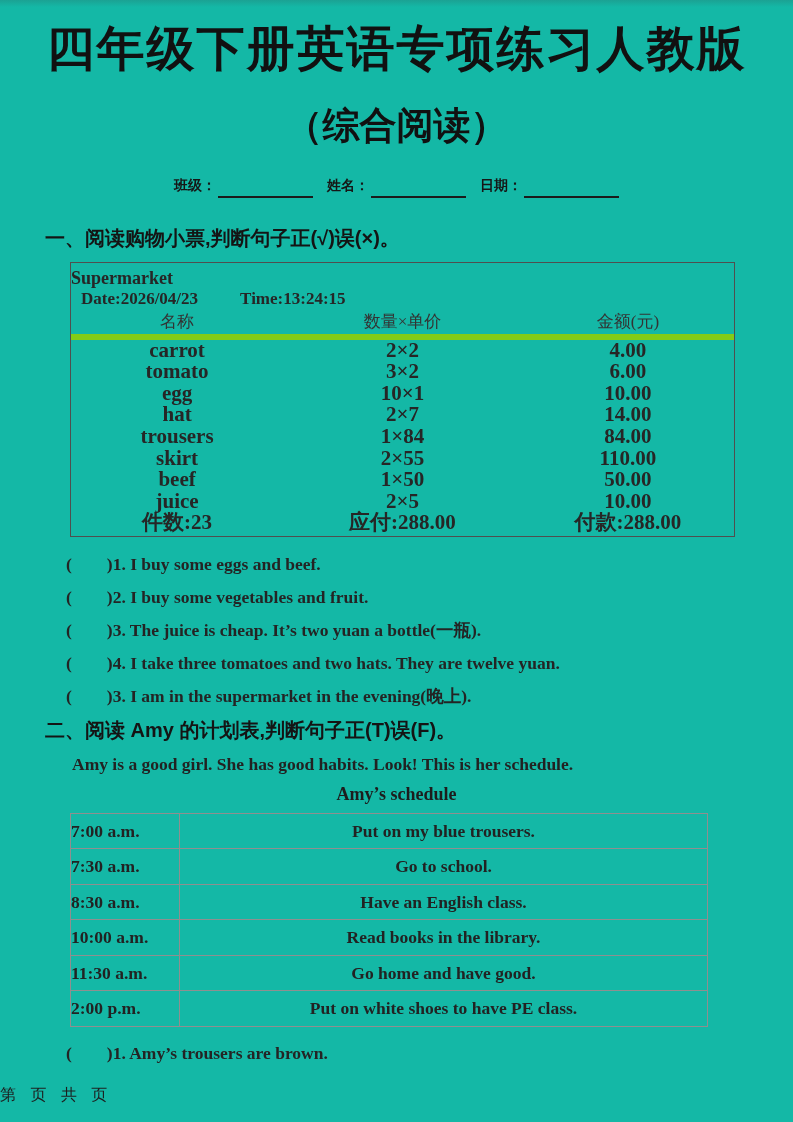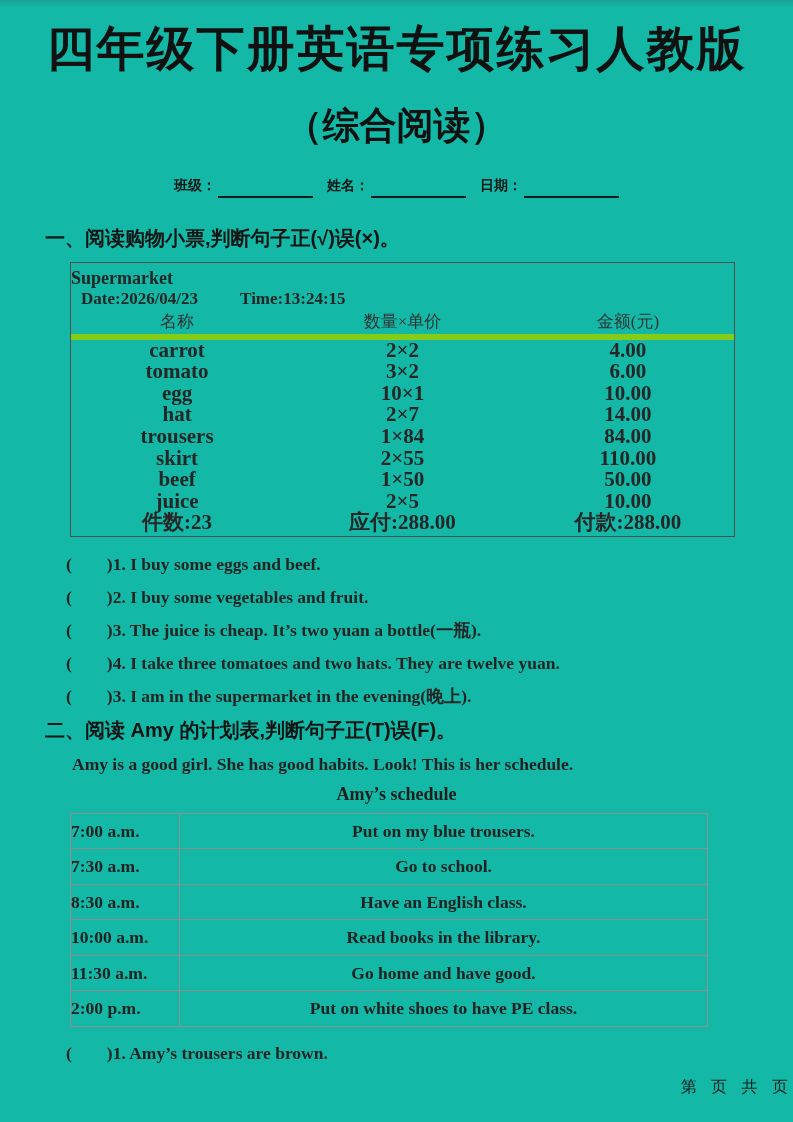--- a/index.html
+++ b/index.html
@@ -128,22 +128,22 @@
     font-size:17.5px;
     font-weight:700;
     color:#222;
     padding:0;
   }
   td.sched-time { width:108px; padding-left:12px; }
   td.sched-act { text-align:center; }
 
   .footer {
     position:absolute;
-    bottom:24px; left:0; right:0;
-    text-align:right;
+    bottom:16px; left:0; right:0;
+    text-align:left;
     font-family:"Liberation Sans", sans-serif;
     font-size:16px;
     letter-spacing:5px;
     color:#1d1d1d;
   }
 </style>
 </head>
 <body>
 
 <div class="page">

